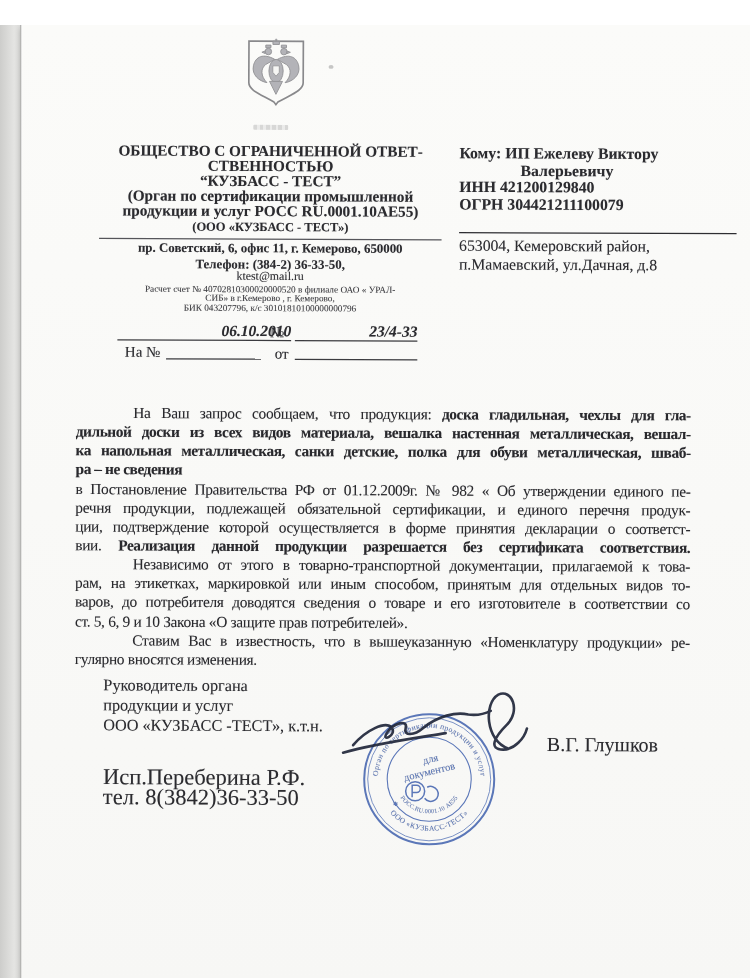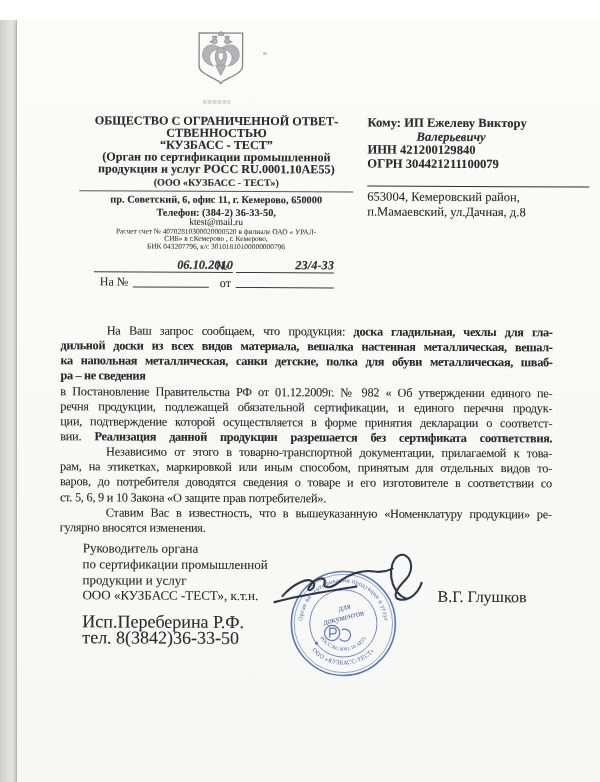--- a/index.html
+++ b/index.html
@@ -37,21 +37,21 @@
   .rd{left:24px;top:0;width:139px;}
   .rn{left:166px;top:0;width:98px;}
   .rno{left:146px;top:1px;}
   .ron{left:30px;top:17px;}
   .rl1{left:63px;top:17px;width:76px;}
   .rot{left:150px;top:18px;}
   .rl2{left:166px;top:17px;width:98px;}
   
   .rcp{position:absolute;left:351px;top:95px;width:230px;font-size:12.6px;line-height:13.6px;}
   .rcp .b{font-weight:bold;}
-  .rcp .ind{padding-left:3px;font-style:italic;}
+  .rcp .ind{padding-left:3px;}
   .rcp-rule{border-top:1.6px solid #2e2e32;width:222px;margin-top:15px;margin-bottom:3px;}
   .rcp .adr{line-height:14.5px;}
   
   .body{position:absolute;left:45px;top:303px;width:492px;font-size:12.3px;
         line-height:15.15px;letter-spacing:-0.25px;color:#29292d;}
   .bl{white-space:nowrap;height:15.15px;}
   .bl .b{font-weight:bold;letter-spacing:-0.35px;}
   .ind{text-indent:46px;}
   .jst{text-align:justify;text-align-last:justify;}
   
@@ -140,21 +140,20 @@
           <div class="bl ind jst"><span>Независимо от этого в товарно-транспортной документации, прилагаемой к това-</span></div>
           <div class="bl jst"><span>рам, на этикетках, маркировкой или иным способом, принятым для отдельных видов то-</span></div>
           <div class="bl jst"><span>варов, до потребителя доводятся сведения о товаре и его изготовителе в соответствии со</span></div>
           <div class="bl"><span>ст. 5, 6, 9 и 10 Закона «О защите прав потребителей».</span></div>
           <div class="bl ind jst"><span>Ставим Вас в известность, что в вышеуказанную «Номенклатуру продукции» ре-</span></div>
           <div class="bl"><span>гулярно вносятся изменения.</span></div>
         </div>
 
       <div class="signoff">
         <div>Руководитель органа</div>
-        <div>по  сертификации промышленной</div>
         <div>продукции и услуг</div>
         <div>ООО «КУЗБАСС -ТЕСТ», к.т.н.</div>
       </div>
       <div class="executor">
         <div>Исп.Переберина Р.Ф.</div>
         <div>тел. 8(3842)36-33-50</div>
       </div>
       <div class="signer">В.Г. Глушков</div>
 
       <svg class="stamp" viewBox="0 0 140 140">

